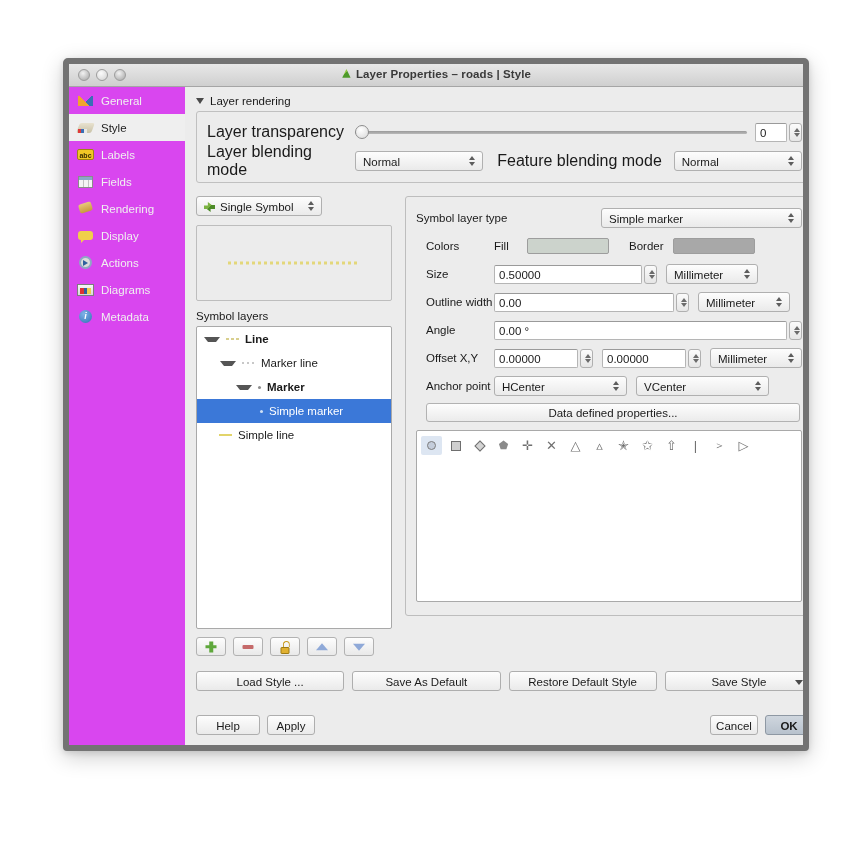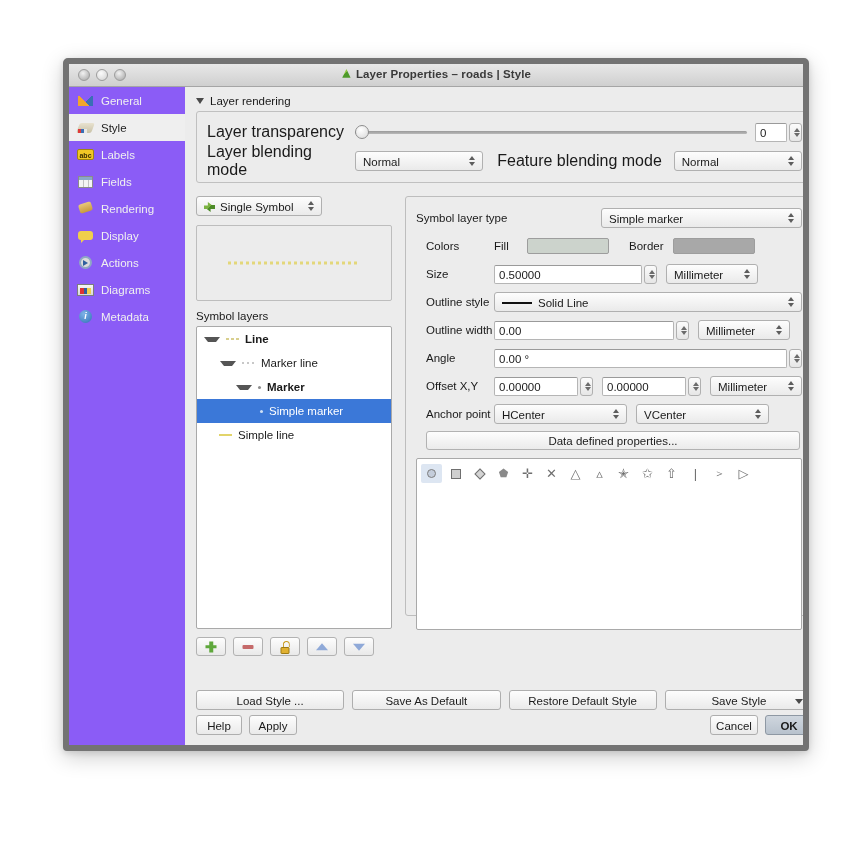--- a/index.html
+++ b/index.html
@@ -71,21 +71,21 @@
   
   #dlg-body {
     position: absolute;
     top: 23px; left: 0; right: 0; bottom: 0;
     display: flex;
   }
 
   
   #sidebar {
     width: 116px;
-    background: #8b5cf6;
+    background: #d946ef;
     flex: 0 0 116px;
     padding-top: 0px;
     box-sizing: border-box;
   }
   .side-item {
     display: flex;
     align-items: center;
     height: 27px;
     padding-left: 8px;
     color: #f0f0f0;
@@ -462,32 +462,32 @@
     white-space: nowrap;
   }
   .btn.default {
     background: linear-gradient(#cfd6de,#b8c2cd);
     border-color: #8e98a3;
     font-weight: bold;
   }
   #style-row {
     display: flex;
     gap: 8px;
-    margin-bottom: 5px;
+    margin-bottom: 24px;
   }
   #style-row .btn { flex: 1 1 0; }
   #save-style-btn::after {
     content:""; position:absolute; right:9px; top:8px;
     border-left:4px solid transparent; border-right:4px solid transparent;
     border-top:5px solid #4a4a4a;
   }
   #action-row { display: flex; align-items: center; }
   #action-row .left { display: flex; gap: 7px; }
   #action-row .right { display: flex; gap: 7px; margin-left: auto; }
-  .btn-sm { width: 46px; }
+  .btn-sm { width: 64px; }
   .btn-md { width: 48px; }
 </style>
 </head>
 <body>
 
 <div id="dialog">
 
   <div id="titlebar">
     <div class="traffic" id="tf-close"></div>
     <div class="traffic" id="tf-min"></div>
@@ -630,26 +630,20 @@
               <span class="swatch" id="border-swatch" style="width: 82px; background: rgb(168, 168, 168);"></span>
             </div>
 
             <div class="prow">
               <span class="plabel ind">Size</span>
               <span class="tfield" style="width:148px;">0.50000</span>
               <span class="stepper"></span>
               <span class="combo" style="width:92px;margin-left:9px;">Millimeter</span>
             </div>
 
-            <div class="prow">
-              <span class="plabel ind">Outline style</span>
-              <span class="combo" style="flex:1 1 auto;">
-                <span style="display:inline-block;width:30px;height:2px;background:#111;vertical-align:3px;margin-right:6px;"></span><span>Solid Line</span>
-              </span>
-            </div>
 
             <div class="prow">
               <span class="plabel ind">Outline width</span>
               <span class="tfield" style="width:180px;">0.00</span>
               <span class="stepper"></span>
               <span class="combo" style="width:92px;margin-left:9px;">Millimeter</span>
             </div>
 
             <div class="prow">
               <span class="plabel ind">Angle</span>

